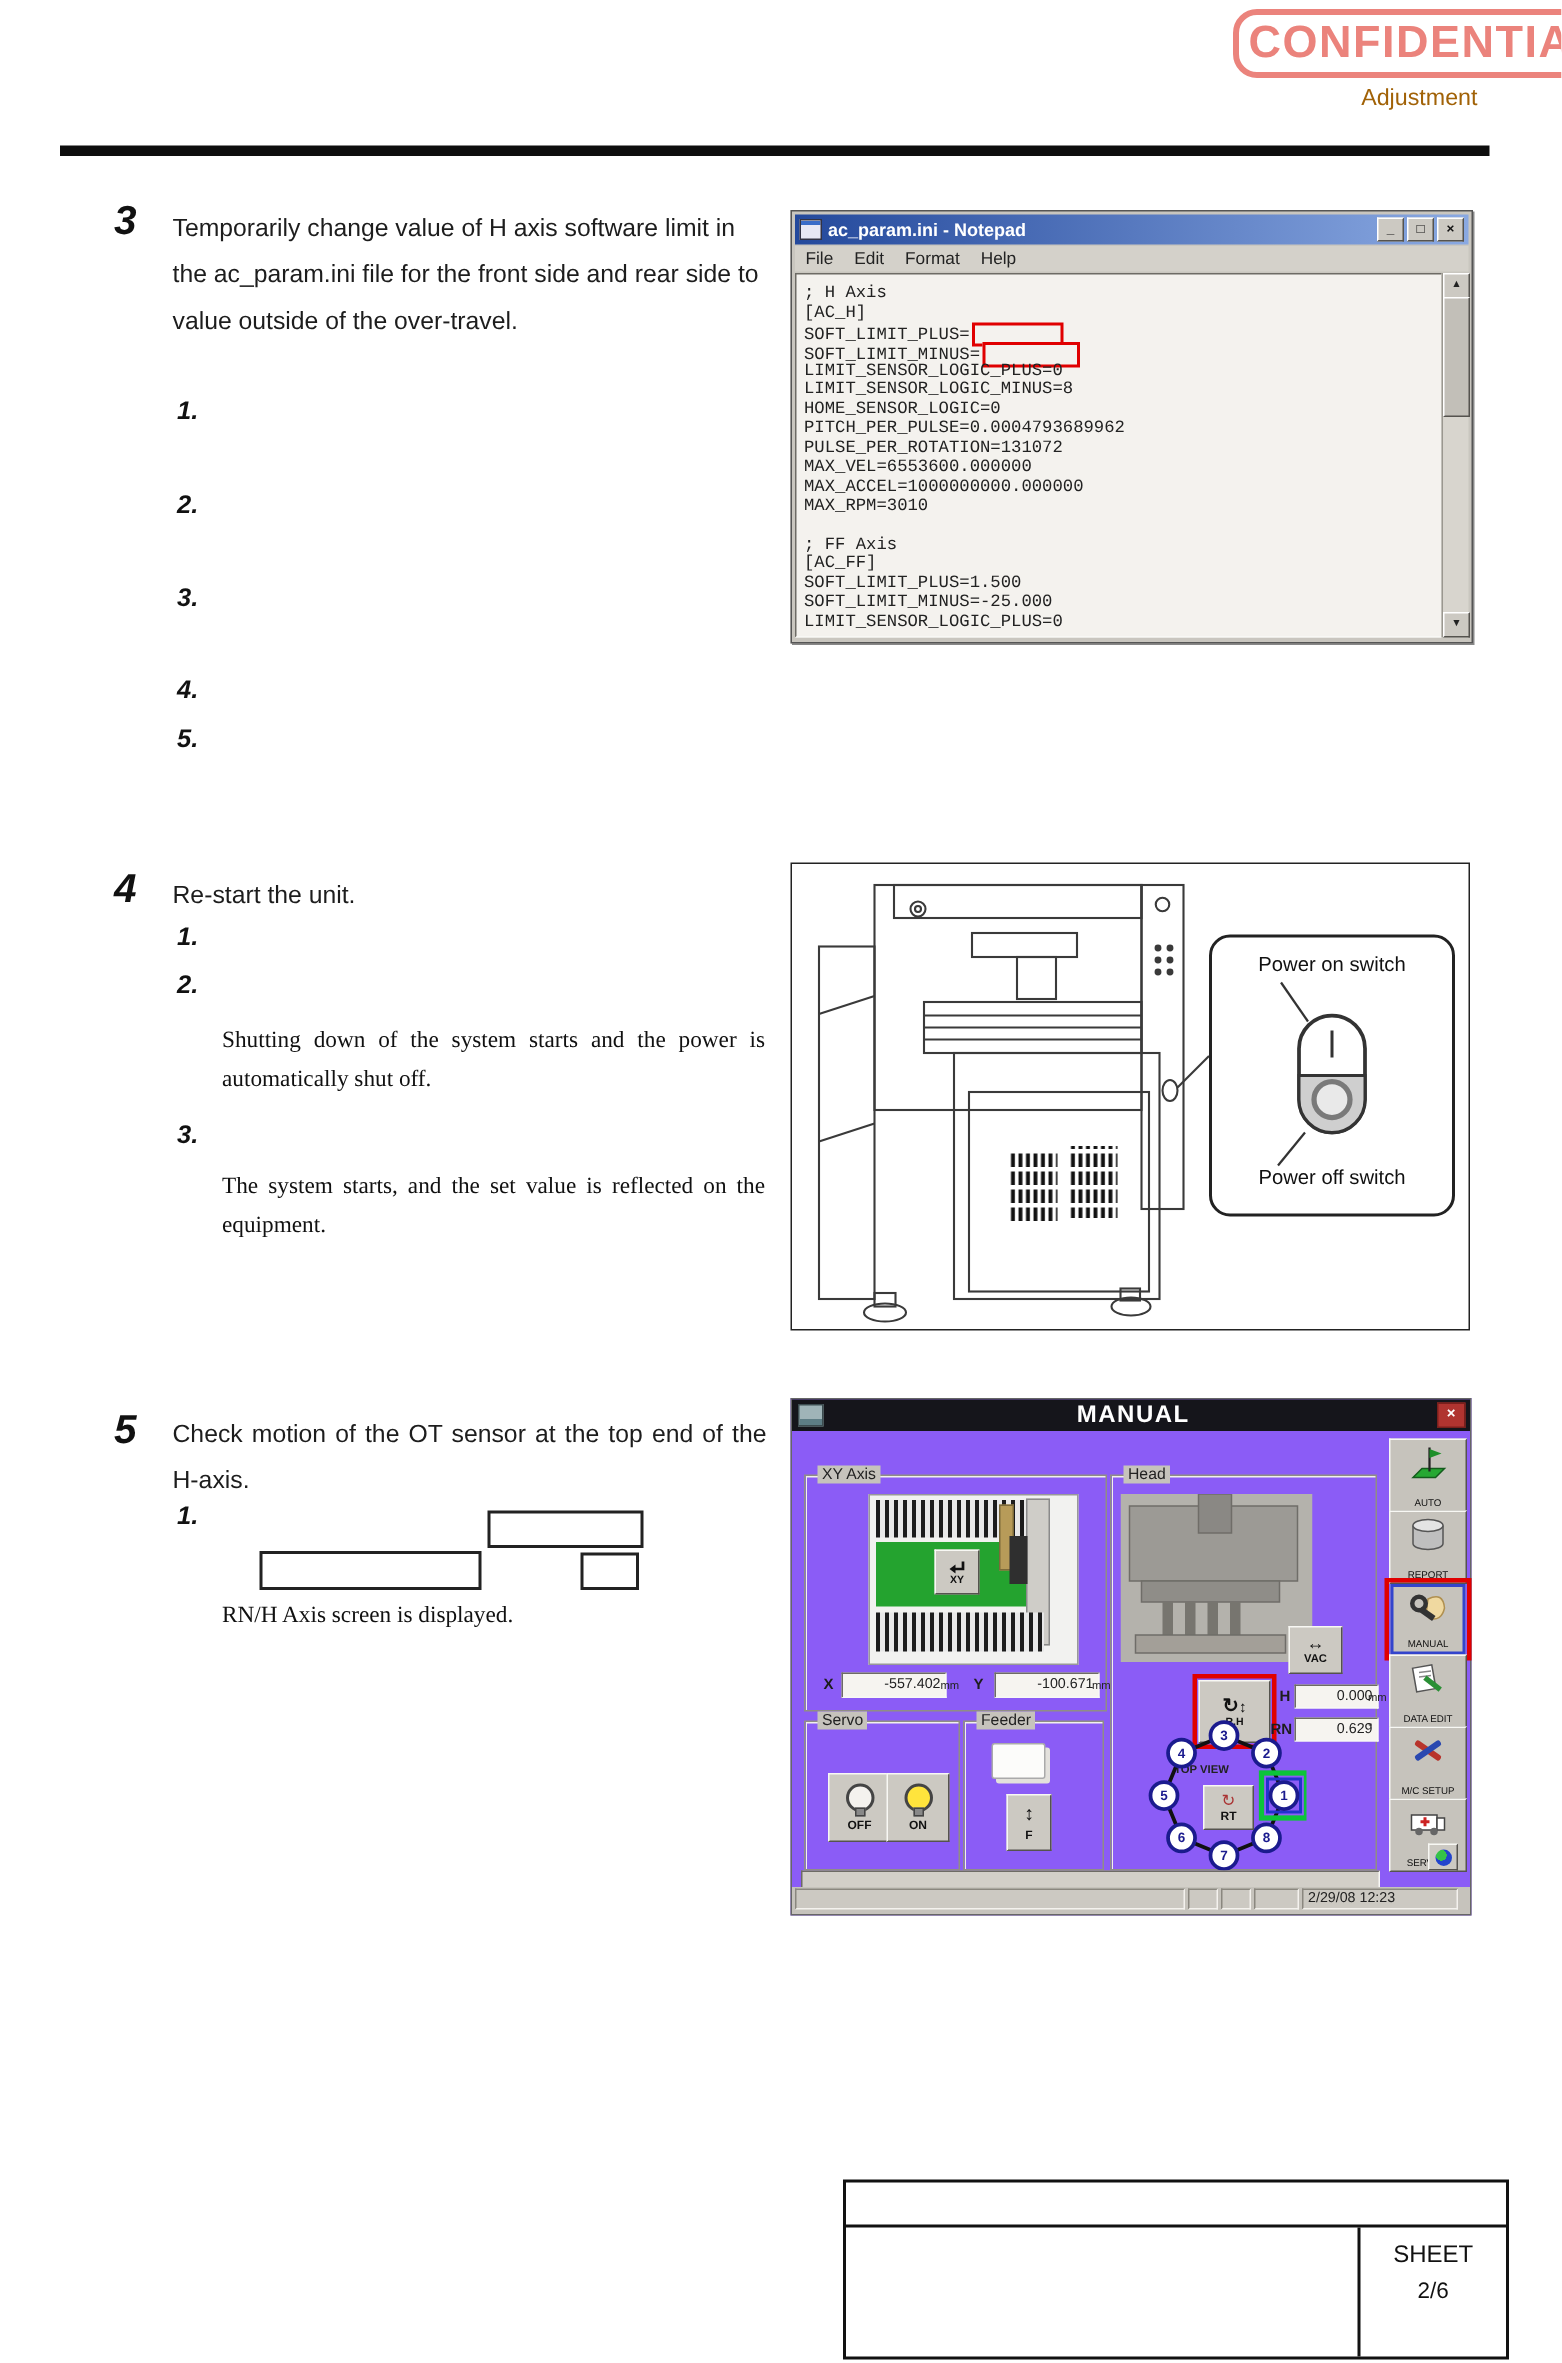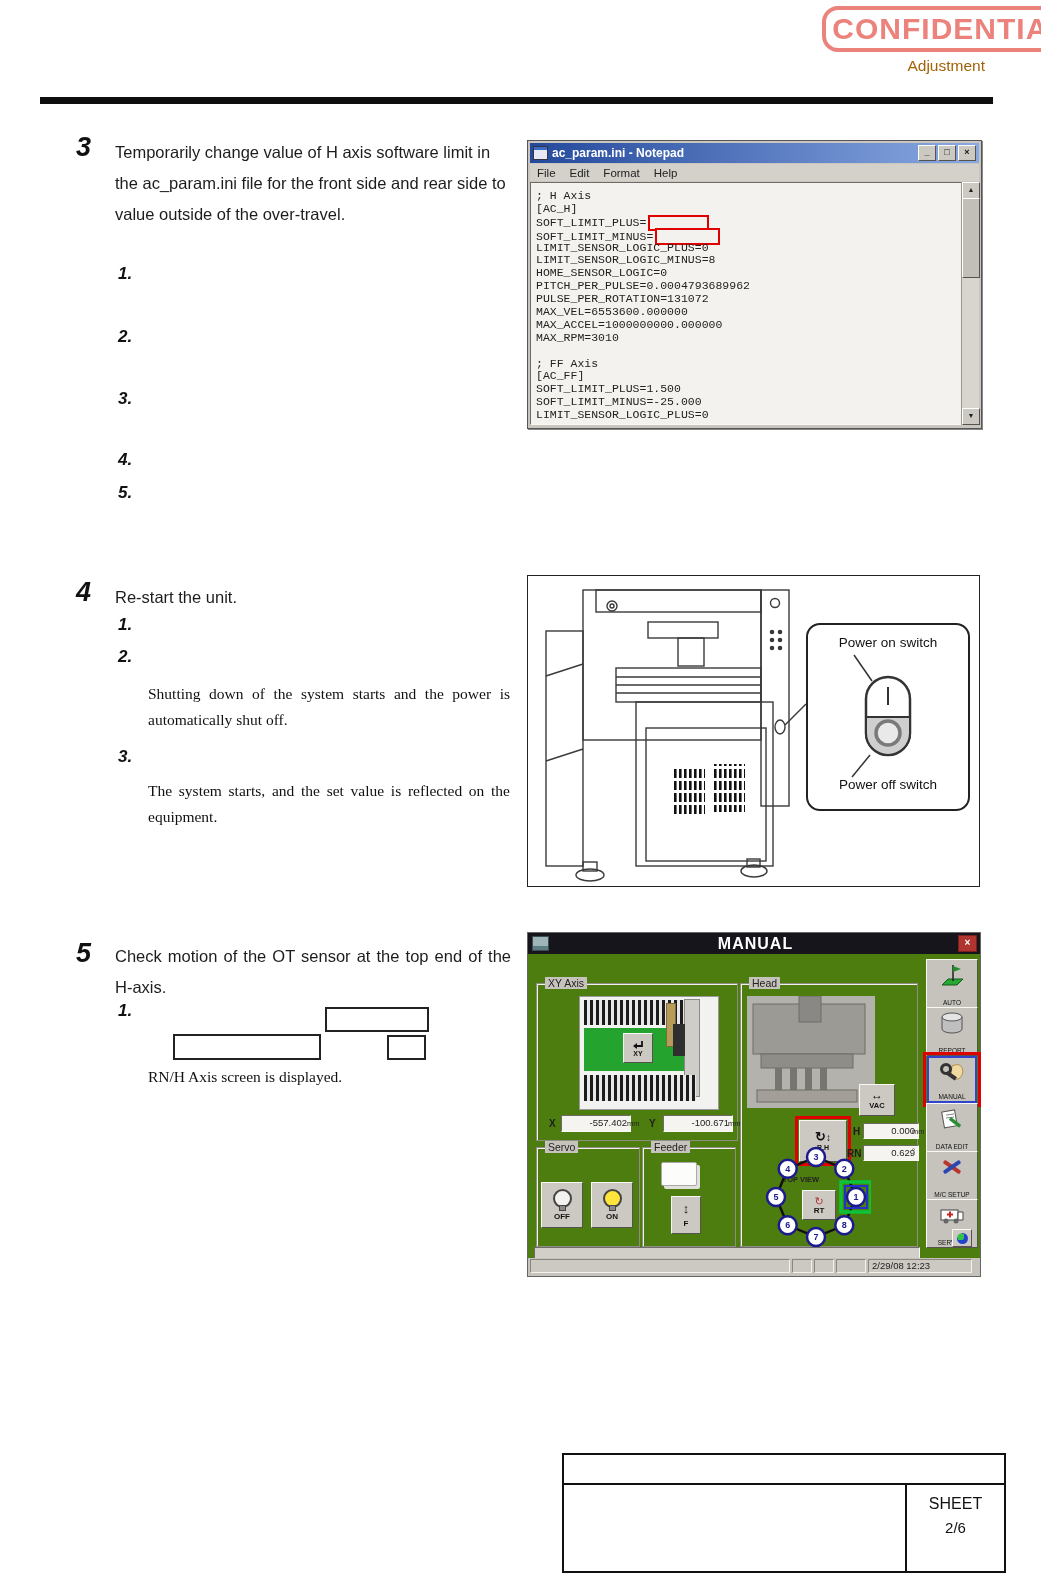--- a/index.html
+++ b/index.html
@@ -51,21 +51,21 @@
   #callout{position:absolute;left:278px;top:47px;width:160px;height:184px;border:2px solid #222;
            border-radius:14px;background:#fff;}
   .callout-label{position:absolute;width:100%;text-align:center;font-size:13.5px;color:#111;}
 
   
   #s5box1{left:285px;top:1007px;width:100px;height:21px;}
   #s5box2{left:133px;top:1034px;width:144px;height:22px;}
   #s5box3{left:347px;top:1035px;width:35px;height:21px;}
 
   
-  #manual{left:487px;top:932px;width:452px;height:343px;background:#4d7c0f;border:1px solid #666;font-size:10px;}
+  #manual{left:487px;top:932px;width:452px;height:343px;background:#8b5cf6;border:1px solid #666;font-size:10px;}
   #m-title{position:absolute;left:0;top:0;right:0;height:21px;background:#15151b;display:flex;align-items:center;}
   #m-title .m-ico{width:15px;height:13px;background:#9fb4b8;border:1px solid #3c4c50;margin:0 4px;
                   box-shadow:inset 0 -4px 0 #5d7d85;}
   #m-title .t{flex:1;text-align:center;color:#fff;font-weight:bold;font-size:16px;letter-spacing:1px;}
   #m-close{width:17px;height:15px;background:#b03430;border:1px solid #7a1f1c;color:#fff;font-size:10px;
            line-height:13px;text-align:center;font-weight:bold;margin-right:3px;}
   #m-tabs{position:absolute;left:2px;top:23px;right:56px;height:20px;display:flex;gap:1px;}
   .mtab{background:#ccc9c2;border:1px solid;border-color:#f8f8f4 #5d5b55 #5d5b55 #f8f8f4;
         font-size:8px;font-weight:bold;color:#222;padding:0 4px;line-height:16px;white-space:nowrap;height:18px;}
   .mtab.active{box-shadow:0 0 0 3px #e00000;}
@@ -266,21 +266,21 @@
       <span style="position:absolute;left:12px;top:134px;font-size:10px;font-weight:bold;">X</span>
       <span class="sunkfield" style="position:absolute;left:24px;top:131px;width:62px;height:15px;">-557.402</span>
       <span class="tinyunit" style="position:absolute;left:90px;top:135px;">mm</span>
       <span style="position:absolute;left:112px;top:134px;font-size:10px;font-weight:bold;">Y</span>
       <span class="sunkfield" style="position:absolute;left:126px;top:131px;width:62px;height:15px;">-100.671</span>
       <span class="tinyunit" style="position:absolute;left:191px;top:135px;">mm</span>
     </div>
 
     <div class="gbox" style="left:8px;top:214px;width:102px;height:98px;">
       <span class="legend">Servo</span>
-      <div class="btn95" style="position:absolute;left:4px;top:34px;width:40px;height:44px;">
+      <div class="btn95" style="position:absolute;left:15px;top:34px;width:40px;height:44px;">
         <div class="bulb"></div>
         <span class="btn-lbl">OFF</span>
       </div>
       <div class="btn95" style="position:absolute;left:54px;top:34px;width:40px;height:44px;">
         <div class="bulb on"></div>
         <span class="btn-lbl">ON</span>
       </div>
     </div>
 
     <div class="gbox" style="left:114px;top:214px;width:92px;height:98px;">

